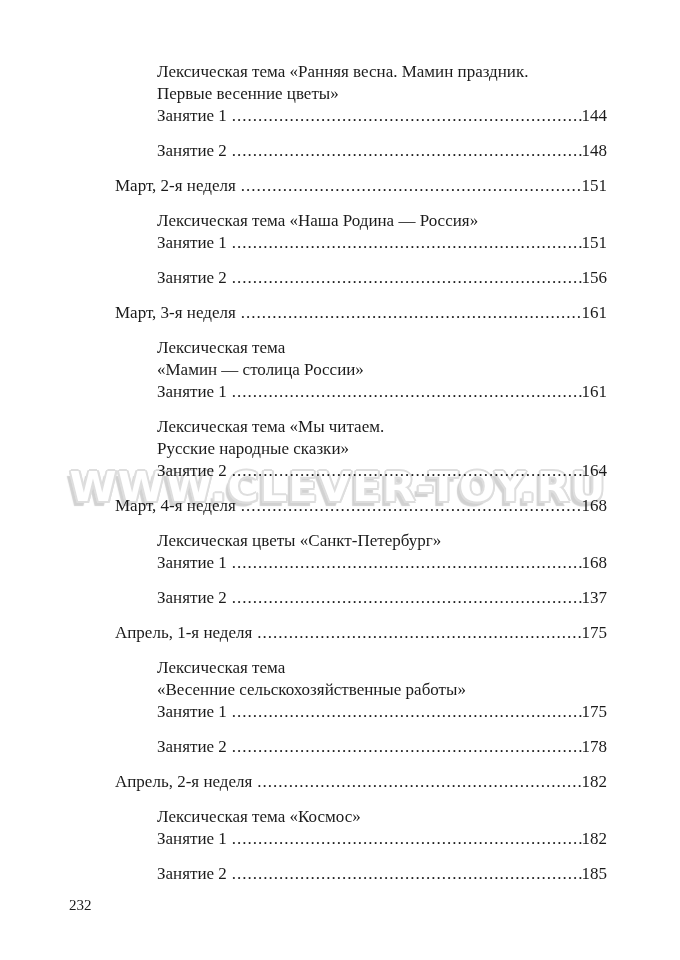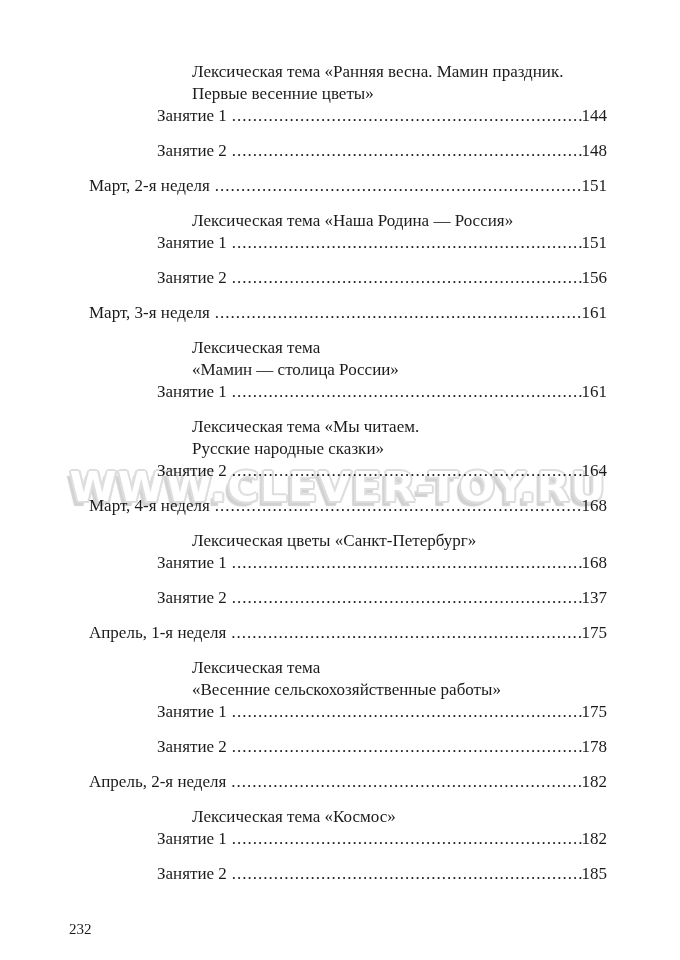--- a/index.html
+++ b/index.html
@@ -20,27 +20,26 @@
     position: absolute;
     top: 61px;
     left: 0;
     right: 0;
     z-index: 2;
   }
   .toc-block {
     margin-bottom: 13px;
     padding-right: 73px;
   }
-  .indent-1 { padding-left: 89px; }
+  .indent-1 { padding-left: 115px; }
   .indent-2 { padding-left: 157px; }
   .toc-line {
     font-size: 17px;
     line-height: 22px;
     white-space: nowrap;
-    margin-left: 35px;
   }
   .toc-entry {
     display: flex;
     align-items: flex-start;
     font-size: 17px;
     line-height: 22px;
   }
   .toc-entry .label { white-space: nowrap; }
   .toc-entry .dots {
     flex: 1;
@@ -68,21 +67,20 @@
       -1.5px 1.5px 0 #dedede, 1.5px 1.5px 0 #dedede,
       -4px 5px 1px #d2d2d2;
   }
   .folio {
     position: absolute;
     left: 69px;
     top: 896px;
     z-index: 2;
     font-size: 15px;
     line-height: 18px;
-    margin-top: 24px;
   }
 </style>
 </head>
 <body>
 
 <div class="page">
   <div class="watermark">WWW.CLEVER-TOY.RU</div>
 
   <div class="toc" id="toc">
       <div class="toc-block indent-2">

